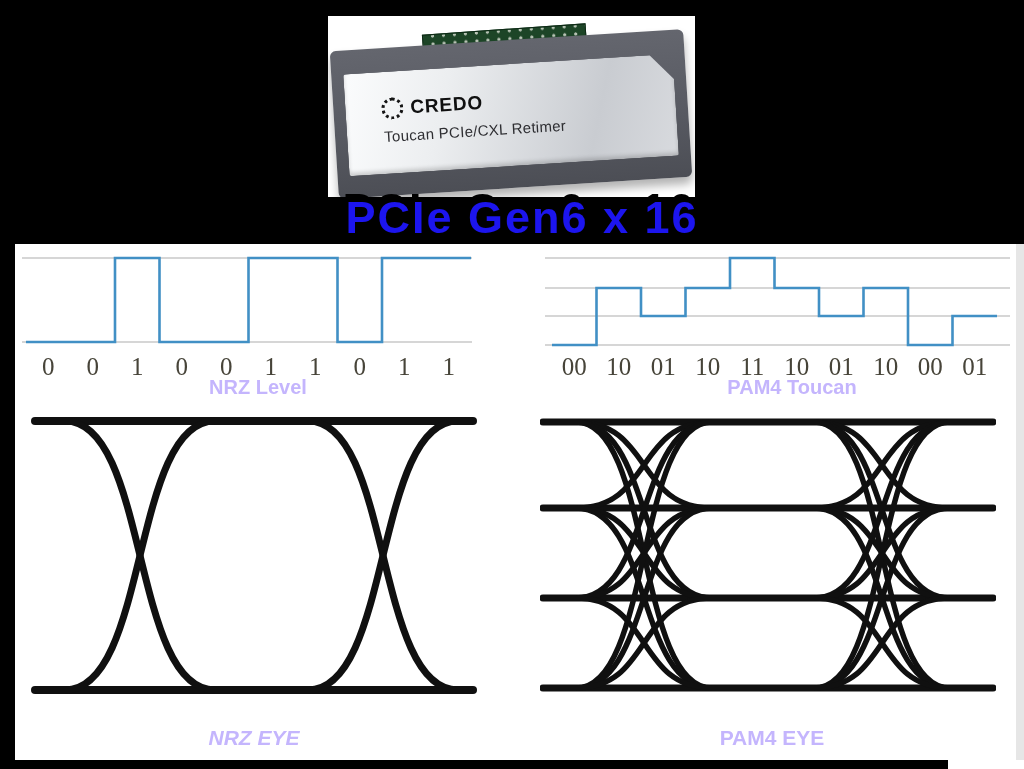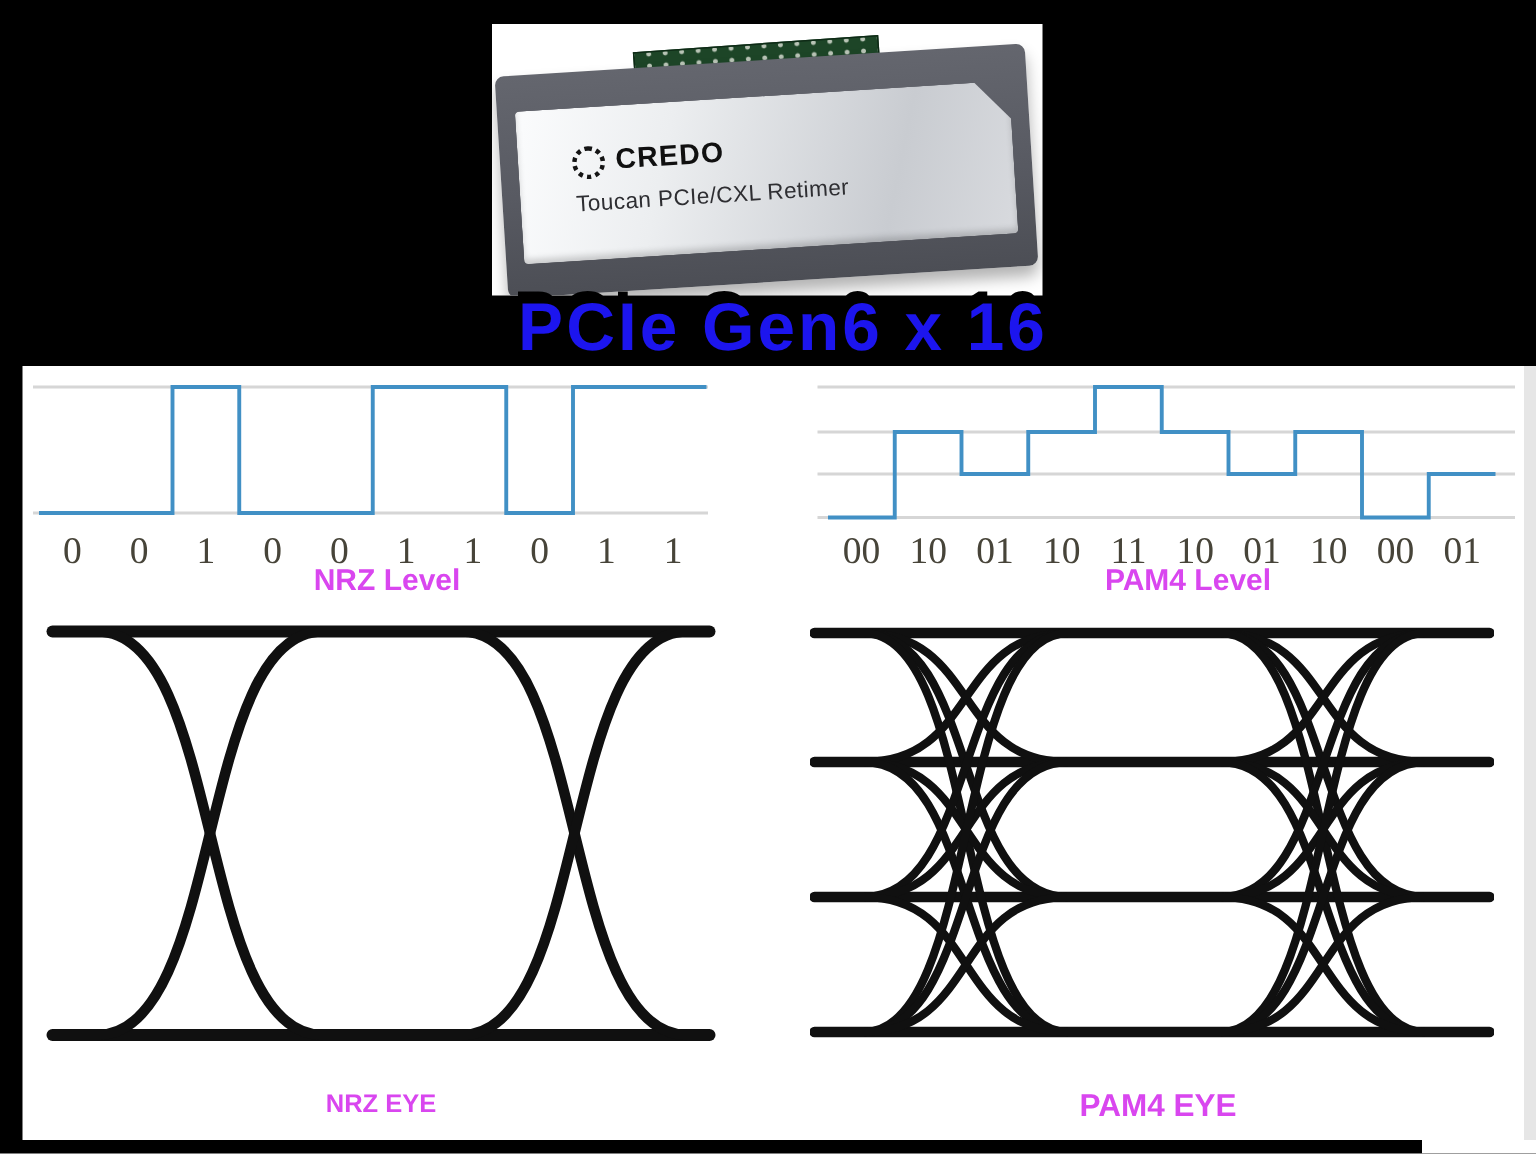--- a/index.html
+++ b/index.html
@@ -37,24 +37,24 @@
   .title-shadow{position:absolute;left:-3px;top:-8px;z-index:0;}
   .title-main{position:relative;z-index:1;}
 
   
   svg{position:absolute;display:block;}
   #chart0{left:20px;top:248px;width:455px;height:150px;}
   #chart1{left:540px;top:248px;width:473px;height:150px;}
   #chart2{left:28px;top:408px;width:452px;height:294px;}
   #chart3{left:540px;top:408px;width:456px;height:292px;}
 
-  .caption{position:absolute;text-align:center;font-weight:700;color:#d946ef;}
+  .caption{position:absolute;text-align:center;font-weight:700;color:#c4b5fd;}
   .cap-nrz-level{left:128px;top:376px;width:260px;font-size:20px;}
   .cap-pam4-level{left:662px;top:376px;width:260px;font-size:20px;}
-  .cap-nrz-eye{left:134px;top:726px;width:240px;font-size:17px;}
+  .cap-nrz-eye{left:134px;top:726px;width:240px;font-size:21px;font-style:italic;}
   .cap-pam4-eye{left:652px;top:726px;width:240px;font-size:21px;}
 </style>
 </head>
 <body>
 
 <div class="chip-photo">
   <div class="pcb"></div>
   <div class="package">
     <div class="label">
       <div class="logo-row">
@@ -142,15 +142,15 @@
     <path d="M 274 100 C 350.2 100, 333.8 280, 410 280" fill="none" stroke="#101010" stroke-width="5.5"></path>
     <path d="M 274 190 C 350.2 190, 333.8 14, 410 14" fill="none" stroke="#101010" stroke-width="5.5"></path>
     <path d="M 274 190 C 350.2 190, 333.8 100, 410 100" fill="none" stroke="#101010" stroke-width="5.5"></path>
     <path d="M 274 190 C 350.2 190, 333.8 280, 410 280" fill="none" stroke="#101010" stroke-width="5.5"></path>
     <path d="M 274 280 C 350.2 280, 333.8 14, 410 14" fill="none" stroke="#101010" stroke-width="5.5"></path>
     <path d="M 274 280 C 350.2 280, 333.8 100, 410 100" fill="none" stroke="#101010" stroke-width="5.5"></path>
     <path d="M 274 280 C 350.2 280, 333.8 190, 410 190" fill="none" stroke="#101010" stroke-width="5.5"></path>
   </svg>
 
 <div class="caption cap-nrz-level">NRZ Level</div>
-<div class="caption cap-pam4-level">PAM4 Level</div>
+<div class="caption cap-pam4-level">PAM4 Toucan</div>
 <div class="caption cap-nrz-eye">NRZ EYE</div>
 <div class="caption cap-pam4-eye">PAM4 EYE</div>
 
 </body></html>

